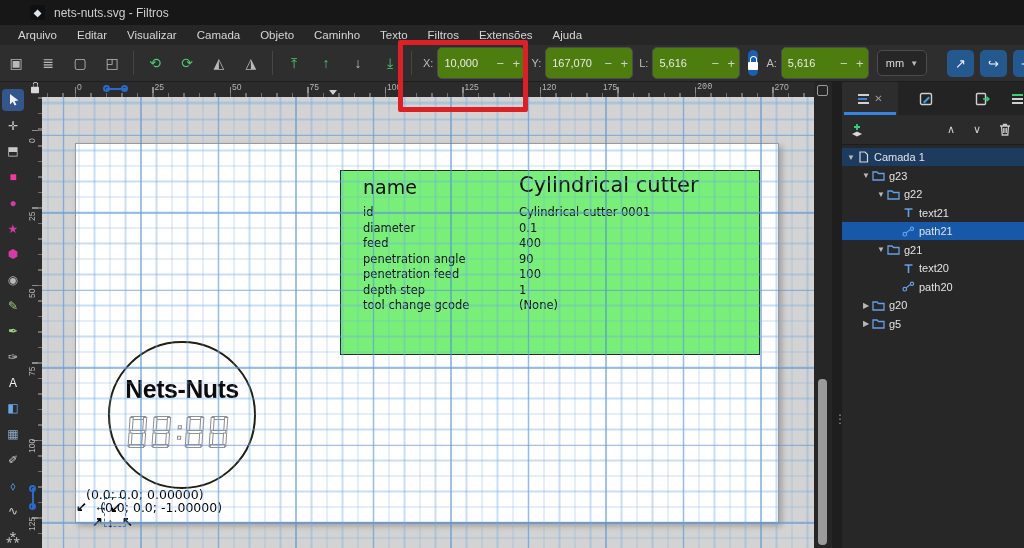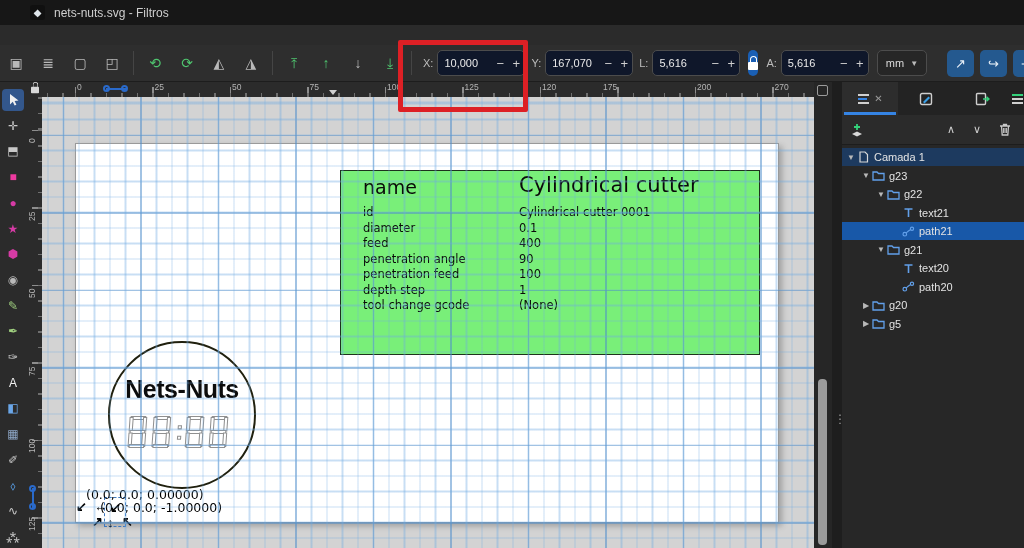--- a/index.html
+++ b/index.html
@@ -17,22 +17,22 @@
   #menubar .mi{color:#d6d6d6;font-size:11.5px;padding:2px 10px;cursor:default;}
   
   #toolbar{position:absolute;left:0;top:45px;width:1024px;height:37px;background:#2e2e2e;
            display:flex;align-items:center;border-bottom:1px solid #1d1d1d;box-sizing:border-box;}
   .tbtn{width:26px;height:26px;margin:0 3px;border-radius:4px;display:flex;align-items:center;
         justify-content:center;font-size:14px;color:#b9b9b9;}
   .tbtn.green{color:#4fc66f;}
   .tsep{width:1px;height:24px;background:#454545;margin:0 5px;}
   .fieldgrp{display:flex;align-items:center;margin-left:6px;}
   .fieldgrp .flabel{color:#bdbdbd;font-size:11px;margin-right:4px;}
-  .spinfield{display:flex;align-items:center;background:#0f172a;border:1px solid #4c4c4c;
-             border-radius:5px;height:26px;box-sizing:border-box;}
+  .spinfield{display:flex;align-items:center;background:#4d7c0f;border:1px solid #4c4c4c;
+             border-radius:5px;height:32px;box-sizing:border-box;}
   .spinfield .val{color:#eaeaea;font-size:11px;padding:0 6px;min-width:42px;}
   .spinfield .spin{color:#cfcfcf;font-size:13px;width:16px;text-align:center;cursor:default;}
   .lockbtn{width:26px;height:26px;background:#1a5fb4;border-radius:5px;margin:0 8px;
            display:flex;align-items:center;justify-content:center;}
   .padlock{position:relative;width:10px;height:8px;background:#fff;border-radius:1px;margin-top:5px;}
   .padlock::before{content:"";position:absolute;left:1.5px;top:-6px;width:5px;height:6px;
            border:1.6px solid #fff;border-bottom:none;border-radius:4px 4px 0 0;}
   .unitbox{display:flex;align-items:center;background:#262626;border:1px solid #4c4c4c;border-radius:5px;
            height:24px;padding:0 8px;color:#dcdcdc;font-size:11px;margin-left:8px;}
   .unitbox .car{font-size:8px;margin-left:6px;color:#bbb;}
@@ -128,20 +128,32 @@
 </head>
 <body>
 
 <div id="app">
 
   <div id="titlebar">
     <div class="logo">◆</div>
     <span>nets-nuts.svg - Filtros</span>
   </div>
 
+  <div id="menubar">
+      <div class="mi">Arquivo</div>
+      <div class="mi">Editar</div>
+      <div class="mi">Visualizar</div>
+      <div class="mi">Camada</div>
+      <div class="mi">Objeto</div>
+      <div class="mi">Caminho</div>
+      <div class="mi">Texto</div>
+      <div class="mi">Filtros</div>
+      <div class="mi">Extensões</div>
+      <div class="mi">Ajuda</div>
+    </div>
 
   <div id="toolbar">
     <div id="tbicons" style="display:flex;align-items:center;">
         <div class="tbtn">▣</div>
         <div class="tbtn">≣</div>
         <div class="tbtn">▢</div>
         <div class="tbtn">◰</div>
         <div class="tsep"></div>
         <div class="tbtn green">⟲</div>
         <div class="tbtn green">⟳</div>
@@ -239,21 +251,21 @@
       </div>
       <div id="posmarker" style="left:287px;top:8px;"></div>
     <span class="hlab" style="left: 35px;">0</span>
         <span class="hlab" style="left: 112.5px;">25</span>
         <span class="hlab" style="left: 190px;">50</span>
         <span class="hlab" style="left: 267.5px;">75</span>
         <span class="hlab" style="left: 345px;">100</span>
         <span class="hlab" style="left: 422.5px;">125</span>
         <span class="hlab" style="left: 500px;">120</span>
         <span class="hlab" style="left: 561px;">175</span>
-        <span class="hlab" style="left: 655px;">200</span>
+        <span class="hlab" style="left: 655px; font-family: Liberation Mono, monospace;">200</span>
         <span class="hlab" style="left: 732.5px;">270</span>
       </div>
 
     <div id="vruler">
       <div class="dumbbell" style="left:3px;top:388px;width:8px;height:26px;">
         <div class="bar" style="left:3px;top:3px;width:2px;height:20px;"></div>
         <div class="dot" style="left:0;top:0;"></div>
         <div class="dot" style="left:0;top:18px;"></div>
       </div>
     <span class="vlab" style="top: 46px;">0</span>

